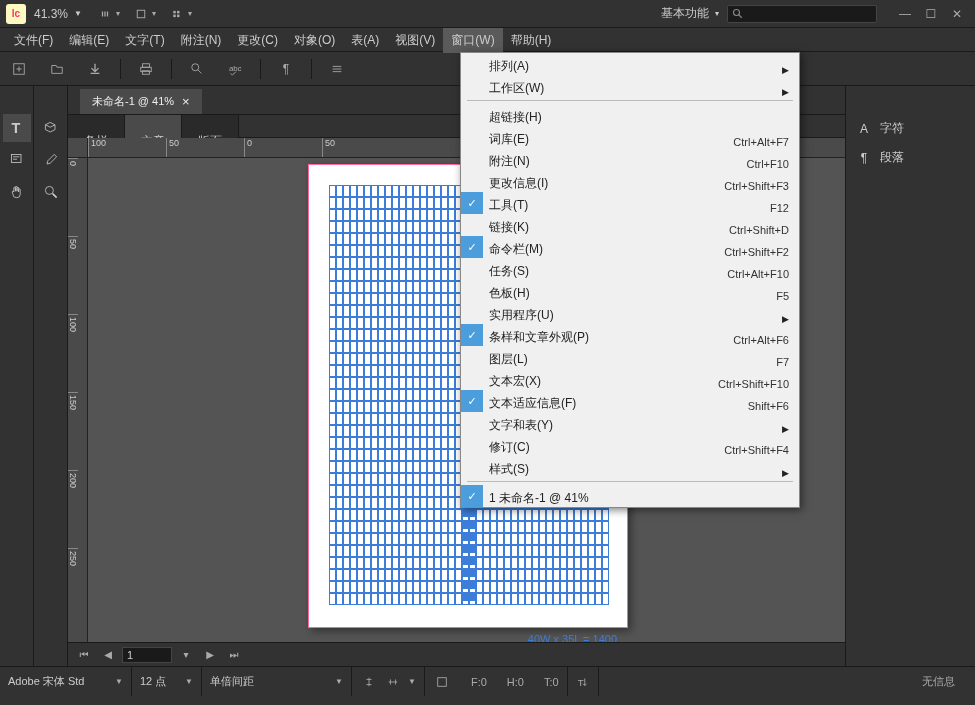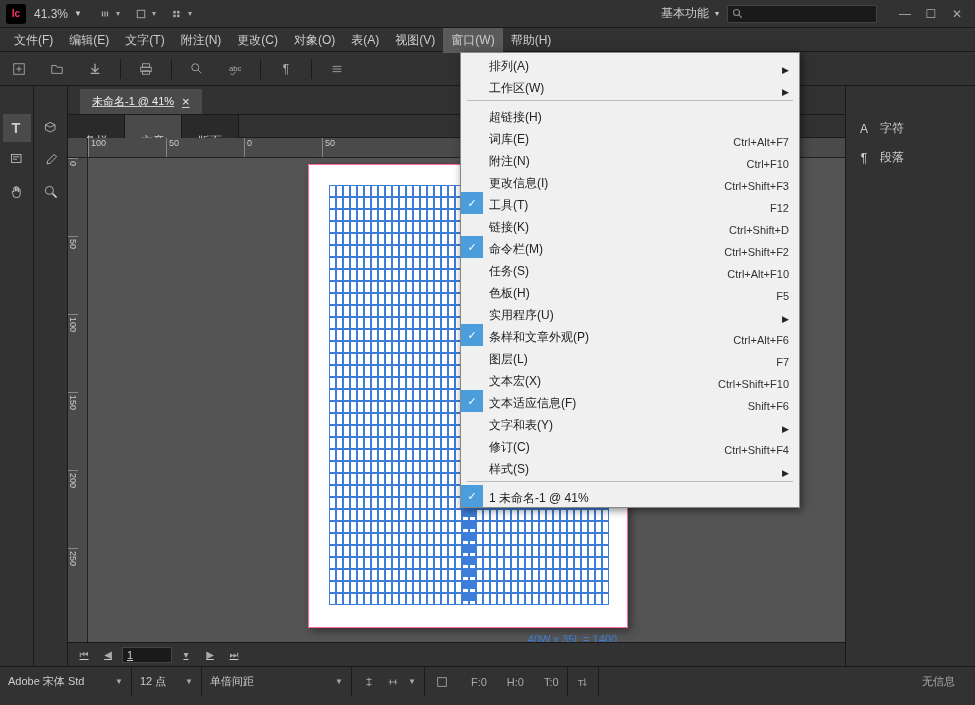--- a/index.html
+++ b/index.html
@@ -1,20 +1,20 @@
 <!DOCTYPE html>
 <html><head>
 <meta charset="utf-8">
 <style>
   * { margin: 0; padding: 0; box-sizing: border-box; }
   body { font-family: "Microsoft YaHei", sans-serif; font-size: 12px; background: #323232; color: #ccc; width: 975px; height: 705px; overflow: hidden; position: relative; }
   
   
   .titlebar { height: 28px; background: #323232; display: flex; align-items: center; padding: 0 6px; border-bottom: 1px solid #1a1a1a; }
-  .app-icon { width: 20px; height: 20px; background: #000000; color: #ff3366; font-size: 10px; font-weight: bold; display: flex; align-items: center; justify-content: center; border-radius: 3px; margin-right: 8px; }
+  .app-icon { width: 20px; height: 20px; background: #fef9c3; color: #ff3366; font-size: 10px; font-weight: bold; display: flex; align-items: center; justify-content: center; border-radius: 3px; margin-right: 8px; }
   .zoom-dropdown { color: #ccc; font-size: 12px; display: flex; align-items: center; cursor: pointer; margin-right: 8px; }
   .caret-down { margin-left: 6px; font-size: 8px; }
   .titlebar-tools { display: flex; gap: 16px; margin-left: 10px; }
   .tb-icon { width: 20px; height: 16px; display: flex; align-items: center; justify-content: center; color: #aaa; cursor: pointer; }
   .titlebar-right { margin-left: auto; display: flex; align-items: center; gap: 8px; }
   .workspace-sel { color: #ccc; cursor: pointer; display: flex; align-items: center; }
   .search-box { width: 150px; height: 18px; background: #1a1a1a; border: 1px solid #444; border-radius: 2px; display: flex; align-items: center; padding: 0 4px; }
   .search-box svg { width: 12px; height: 12px; }
   .win-controls { display: flex; gap: 2px; margin-left: 8px; }
   .win-btn { width: 24px; height: 20px; display: flex; align-items: center; justify-content: center; cursor: pointer; color: #aaa; }
@@ -29,21 +29,21 @@
   .tool-btn { width: 26px; height: 26px; display: flex; align-items: center; justify-content: center; cursor: pointer; color: #aaa; }
   .tool-sep { width: 1px; height: 20px; background: #1a1a1a; }
   
   
   .main { display: flex; height: 580px; }
   .left-toolbar { width: 34px; background: #323232; border-right: 1px solid #1a1a1a; display: flex; flex-direction: column; align-items: center; padding-top: 28px; gap: 4px; }
   .left-toolbar2 { width: 34px; background: #323232; border-right: 1px solid #1a1a1a; display: flex; flex-direction: column; align-items: center; padding-top: 28px; gap: 4px; }
   .ltool { width: 28px; height: 28px; display: flex; align-items: center; justify-content: center; cursor: pointer; color: #ccc; }
   .ltool.active { background: #4a4a4a; }
   
-  .doc-area { flex: 1; display: flex; flex-direction: column; background: #262626; text-decoration: underline; }
+  .doc-area { flex: 1; display: flex; flex-direction: column; background: #262626; }
   .doc-tabs { height: 28px; background: #323232; display: flex; align-items: flex-end; padding-left: 12px; }
   .doc-tab { padding: 5px 12px; background: #4a4a4a; color: #eee; font-size: 11px; display: flex; align-items: center; gap: 8px; cursor: pointer; }
   .doc-tab .close { font-size: 13px; cursor: pointer; }
   
   .panel-tabs { height: 24px; background: #323232; display: flex; border-top: 1px solid #1a1a1a; border-bottom: 1px solid #1a1a1a; }
   .ptab { padding: 18px 16px; cursor: pointer; color: #ccc; border-right: 1px solid #1a1a1a; background: #2a2a2a; }
   .ptab.active { background: #4a4a4a; }
   
   .canvas-area { flex: 1; display: flex; position: relative; background: #545454; overflow: hidden; }
   .ruler-corner { width: 20px; height: 20px; position: absolute; top: 0; left: 0; background: #4a4a4a; border-right: 1px solid #222; border-bottom: 1px solid #222; z-index: 2; }

